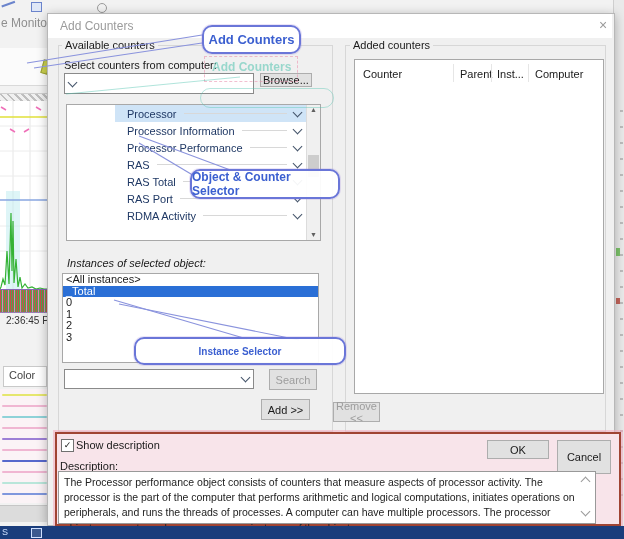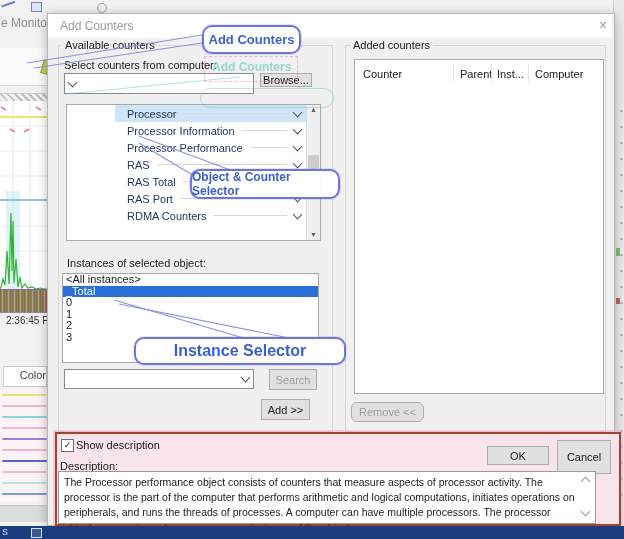--- a/index.html
+++ b/index.html
@@ -99,21 +99,21 @@
       <line x1="36" y1="6" x2="41" y2="9" stroke="#ef6fb8" stroke-width="1.5"></line>
       <line x1="10" y1="28" x2="15" y2="31" stroke="#ef6fb8" stroke-width="1.5"></line>
       <line x1="24" y1="31" x2="29" y2="28" stroke="#ef6fb8" stroke-width="1.5"></line>
       <polyline points="0,188 1,186 3,178 5,184 7,150 9,183 11,112 12,170 13,120 14,182 16,158 18,186 20,176 22,187 25,183 28,187 32,186 36,188 40,187 44,188 47,188" fill="none" stroke="#35b335" stroke-width="1.2"></polyline>
     </svg>
     <div class="abs noise" style="left:0;top:188px;width:47px;height:22px;"></div>
   </div>
 
   <div class="abs time-label" style="left:6px;top:315px;width:41px;overflow:hidden;">2:36:45 PM</div>
 
-  <div class="abs legend-hdr" style="left:3px;top:366px;width:44px;height:21px;text-align:right;">Color</div>
+  <div class="abs legend-hdr" style="left:3px;top:366px;width:44px;height:21px;">Color</div>
   <div class="abs legend-rows" style="left:0;top:389px;width:47px;height:114px;">
     <div class="legend-row">
         <div class="ln" style="background: rgb(230, 230, 110);"></div>
       </div>
     <div class="legend-row">
         <div class="ln" style="background: rgb(240, 182, 210);"></div>
       </div>
     <div class="legend-row">
         <div class="ln" style="background: rgb(143, 210, 216);"></div>
       </div>
@@ -189,33 +189,33 @@
           <span class="lbl">RAS Total</span>
             <span class="lead"></span>
             <span class="chev"></span>
         </div>
         <div class="cnt-row">
           <span class="lbl">RAS Port</span>
             <span class="lead"></span>
             <span class="chev"></span>
         </div>
         <div class="cnt-row">
-          <span class="lbl">RDMA Counters</span>
+          <span class="lbl">RDMA Activity</span>
             <span class="lead"></span>
             <span class="chev"></span>
         </div>
       </div>
       <div class="abs vscroll" style="right:0;top:0;width:13px;bottom:0;">
         <div class="arr">▲</div>
         <div class="thumb" style="height:22px;margin-top:40px;"></div>
         <div class="arr abs" style="bottom:0;left:0;right:0;">▼</div>
       </div>
     </div>
 
-    <span class="abs field-label" style="left:19px;top:243px;">Instances of selected object:</span>
+    <span class="abs field-label" style="left:19px;top:243px;font-style:italic;">Instances of selected object:</span>
 
     <div class="abs listbox" style="left:14px;top:259px;width:257px;height:90px;">
       <div class="inst-row">&lt;All instances&gt;</div>
       <div class="inst-row sel">_Total</div>
       <div class="inst-row">0</div>
       <div class="inst-row">1</div>
       <div class="inst-row">2</div>
       <div class="inst-row">3</div>
     </div>
 
@@ -231,27 +231,27 @@
 
     <div class="abs listbox" style="left:306px;top:45px;width:250px;height:335px;">
       <span class="abs hdr-cell" style="left:8px;top:8px;">Counter</span>
       <span class="abs hdr-cell" style="left:105px;top:8px;">Parent</span>
       <span class="abs hdr-cell" style="left:142px;top:8px;">Inst...</span>
       <span class="abs hdr-cell" style="left:180px;top:8px;">Computer</span>
       <div class="abs" style="left:98px;top:4px;width:1px;height:18px;background:#e6e6e6;"></div>
       <div class="abs" style="left:136px;top:4px;width:1px;height:18px;background:#e6e6e6;"></div>
       <div class="abs" style="left:173px;top:4px;width:1px;height:18px;background:#e6e6e6;"></div>
     </div>
-    <div class="abs btn disabled" style="left:303px;top:388px;width:73px;height:20px;border-radius:6px;">Remove &lt;&lt;</div>
+    <div class="abs btn disabled" style="left:285px;top:388px;width:47px;height:20px;">Remove &lt;&lt;</div>
   </div>
 
   <div class="abs red-zone" style="left:55px;top:432px;width:566px;height:94px;">
     <div class="abs checkbox" style="left:4px;top:5px;width:11px;height:11px;">✓</div>
     <span class="abs field-label" style="left:19px;top:5px;">Show description</span>
-    <div class="abs btn" style="left:430px;top:12px;width:62px;height:19px;">OK</div>
+    <div class="abs btn" style="left:430px;top:6px;width:62px;height:19px;">OK</div>
     <div class="abs btn" style="left:500px;top:6px;width:54px;height:34px;">Cancel</div>
     <span class="abs field-label" style="left:3px;top:26px;">Description:</span>
     <div class="abs descbox" style="left:1px;top:37px;width:538px;height:53px;">
       <span>The Processor performance object consists of counters that measure aspects of processor activity. The processor is the part of the computer that performs arithmetic and logical computations, initiates operations on peripherals, and runs the threads of processes.  A computer can have multiple processors.  The processor object represents each processor as an instance of the object.</span>
       <span class="abs desc-arr up" style="right:6px;top:6px;"></span>
       <span class="abs desc-arr down" style="right:6px;bottom:8px;"></span>
     </div>
   </div>
 
   <div class="abs taskbar" style="left:0;top:526px;width:624px;height:13px;">
@@ -272,17 +272,17 @@
     <line x1="247" y1="339" x2="114" y2="300" stroke="#8a93dd" stroke-width="1.2"></line>
     <line x1="299" y1="340" x2="119" y2="304" stroke="#8a93dd" stroke-width="1.2"></line>
   </svg>
 
   <div class="abs callout" style="left:202px;top:25px;width:95px;height:25px;font-size:13px;z-index:40;">
     <span>Add Counters</span>
   </div>
   <div class="abs callout" style="left:190px;top:169px;width:146px;height:26px;font-size:12px;z-index:40;">
     <span>Object &amp; Counter Selector</span>
   </div>
-  <div class="abs callout" style="left:134px;top:337px;width:208px;height:24px;font-size:16px;z-index:40;align-items:center;">
+  <div class="abs callout" style="left:134px;top:337px;width:208px;height:24px;font-size:10px;z-index:40;align-items:center;">
     <span>Instance Selector</span>
   </div>
 
 </div>
 
 </body></html>

